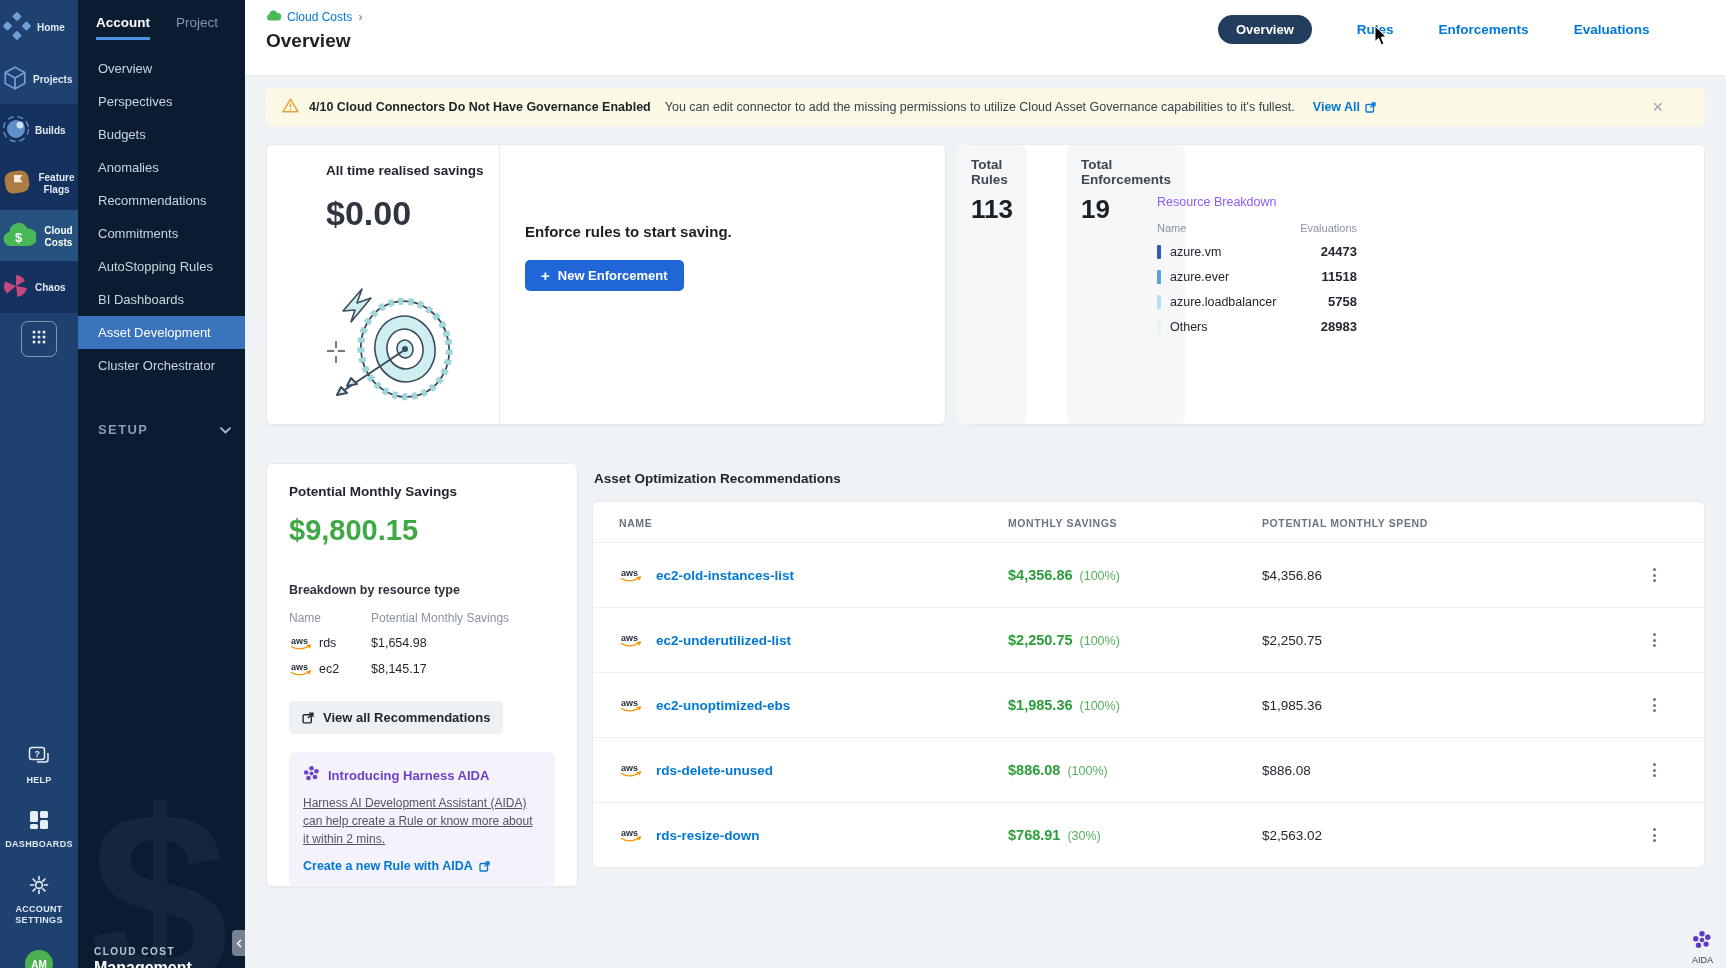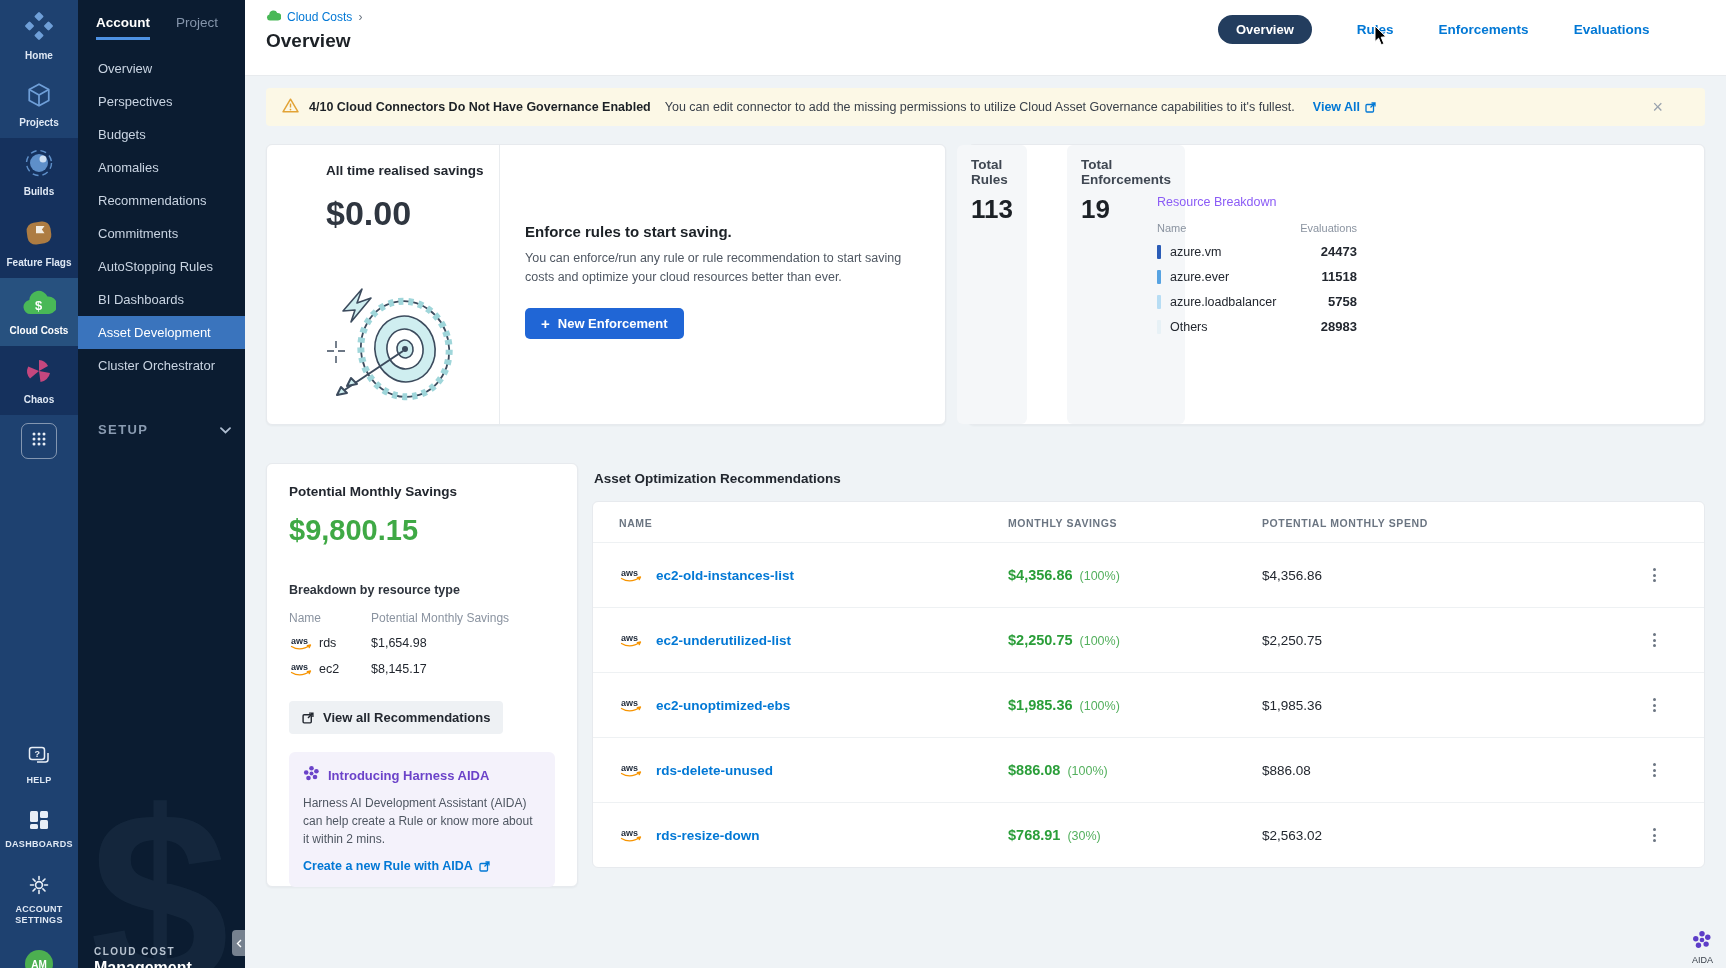--- a/index.html
+++ b/index.html
@@ -4,21 +4,21 @@
 <style>
   * { box-sizing: border-box; }
   html,body { margin:0; padding:0; }
   body {
     width:1726px; height:968px; overflow:hidden;
     font-family:"Liberation Sans", sans-serif;
     display:flex; background:#eff3f6; color:#22272f;
   }
   
   .rail { width:78px; flex-shrink:0; background:#1e4170; display:flex; flex-direction:column; position:relative; overflow:hidden; }
-  .mod { display:flex; flex-direction:column; align-items:center; gap:5px; padding:11px 2px 9px; cursor:pointer; }
+  .mod { display:flex; flex-direction:row; align-items:center; gap:5px; padding:11px 2px 9px; cursor:pointer; }
   .mod .lbl { font-size:10px; font-weight:bold; color:#dfe8f4; text-align:center; line-height:1.2; }
   .mod-dark { background:#15315d; }
   .mod-active { background:#27517f; }
   .mod-active .lbl { color:#fff; }
   .grid-btn { width:36px; height:36px; margin:8px auto 0; border:1px solid rgba(255,255,255,.45); border-radius:7px; display:flex; align-items:center; justify-content:center; cursor:pointer; background:transparent; }
   .rail-bottom { margin-top:auto; display:flex; flex-direction:column; align-items:center; gap:24px; padding-bottom:2px; }
   .rail-bottom .item { display:flex; flex-direction:column; align-items:center; gap:5px; cursor:pointer; }
   .rail-bottom .lbl { font-size:9px; font-weight:bold; color:#dfe8f4; text-align:center; line-height:1.25; letter-spacing:.3px; }
   .avatar { width:28px; height:28px; border-radius:50%; background:#4caf50; color:#fff; font-size:10px; font-weight:bold; display:flex; align-items:center; justify-content:center; margin-bottom:-12px; }
   
@@ -88,21 +88,21 @@
   .card-pot { width:312px; height:424px; padding:20px 22px; }
   .pot-title { font-size:13.5px; font-weight:bold; color:#22272f; }
   .pot-amount { font-size:29px; font-weight:bold; color:#3fa945; margin-top:15px; }
   .pot-break { margin-top:36px; font-size:12.5px; font-weight:600; color:#2d333c; }
   .pot-head { display:grid; grid-template-columns:82px 1fr; margin-top:14px; font-size:12px; color:#8a93a0; }
   .pot-row { display:grid; grid-template-columns:82px 1fr; margin-top:10px; align-items:center; font-size:12.5px; color:#22272f; }
   .pot-row .nm { display:flex; align-items:center; gap:6px; }
   .view-all { margin-top:24px; display:inline-flex; align-items:center; gap:9px; background:#eef1f4; border-radius:4px; padding:9px 13px; font-size:13px; font-weight:bold; color:#22272f; cursor:pointer; }
   .aida-box { margin-top:18px; background:#f4f2fb; border-radius:6px; padding:13px 14px; }
   .aida-title { color:#6b43c9; font-size:13px; font-weight:bold; display:flex; align-items:center; gap:8px; }
-  .aida-text { margin-top:9px; font-size:12px; color:#4f5762; line-height:1.5; }
+  .aida-text { margin-top:9px; font-size:12px; color:#4f5762; line-height:1.5;text-decoration:underline; }
   .aida-link { margin-top:11px; font-size:12.5px; font-weight:600; color:#0278d5; display:inline-flex; align-items:center; gap:6px; cursor:pointer; }
   .rec-section { flex:1; }
   .rec-title { font-size:13.5px; font-weight:bold; color:#22272f; margin:8px 0 0 2px; }
   .rec-table { margin-top:15px; background:#fff; border:1px solid #e7eaee; border-radius:6px; }
   .rec-head { display:grid; grid-template-columns:389px 254px 1fr 48px; padding:15px 26px 13px; font-size:10.5px; font-weight:bold; color:#6b7582; letter-spacing:.6px; }
   .rec-row { display:grid; grid-template-columns:389px 254px 1fr 48px; padding:0 26px; height:65px; align-items:center; border-top:1px solid #eef1f3; }
   .rec-name { display:flex; align-items:center; gap:13px; font-size:13.5px; font-weight:600; color:#0278d5; cursor:pointer; }
   .rec-sav { font-size:14.5px; font-weight:bold; color:#2a9e39; }
   .rec-sav .pct { font-size:12.5px; font-weight:normal; color:#54b05e; margin-left:7px; }
   .rec-spend { font-size:13.5px; color:#22272f; }
@@ -339,21 +339,20 @@
             <g stroke="#3c4b5d" stroke-width="2" fill="#cfeef0" stroke-linejoin="round">
               <path d="M20 128 L86 84" fill="none"></path>
               <path d="M20 128 L30 126 L24 120 Z"></path>
               <path d="M30 119 L40 117 L34 111 Z"></path>
             </g>
           </svg>
         </div>
       </div>
       <div class="c1-right">
         <div class="enforce-title">Enforce rules to start saving.</div>
-        <div class="enforce-text">You can enforce/run any rule or rule recommendation to start saving costs and optimize your cloud resources better than ever.</div>
         <button class="btn-primary">
           <span class="plus">+</span>
           <span>New Enforcement</span>
         </button>
       </div>
     </div>
 
     <div class="card card2">
       <div class="stats">
         <div class="stat">

